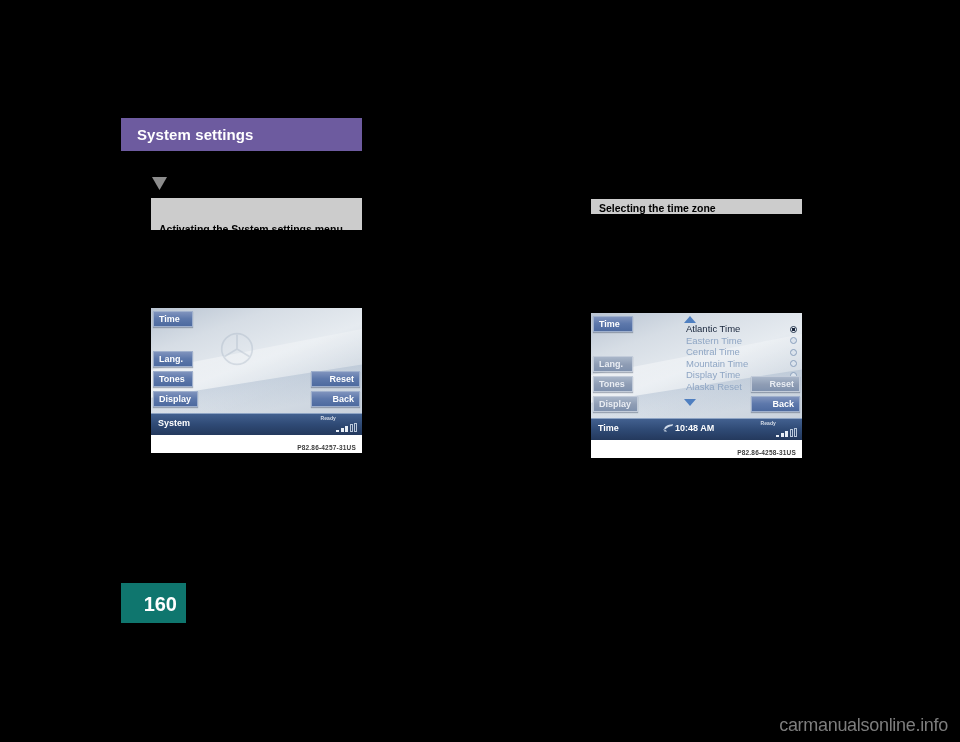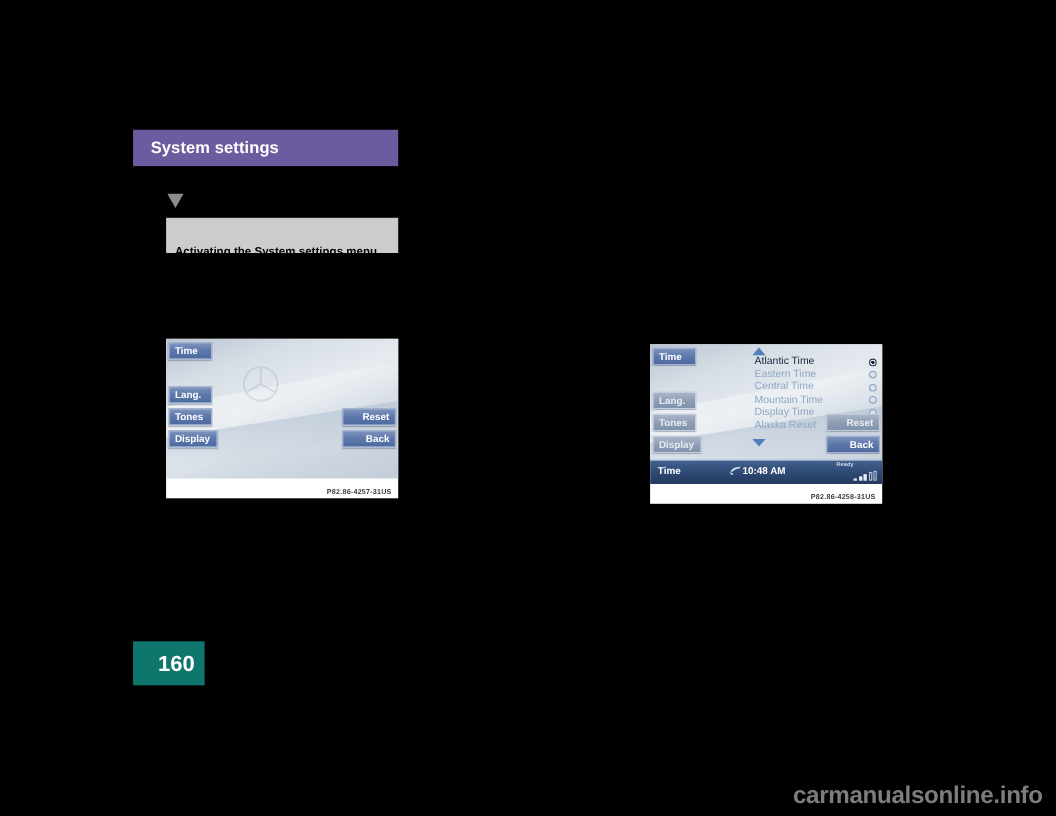--- a/index.html
+++ b/index.html
@@ -309,22 +309,22 @@
     font-size: 20px;
     font-weight: bold;
   }
 
   
   .watermark {
     position: absolute;
     right: 12px;
     bottom: 6px;
     color: #7d7d7d;
-    font-size: 22px;
-    font-weight: bold;
+    font-size: 18px;
+    font-weight: normal;
     letter-spacing: -0.3px;
     font-family: "Liberation Sans", sans-serif;
   }
 </style>
 </head>
 <body>
 
 <div class="page">
 
   <div class="chapter-bar">
@@ -353,25 +353,37 @@
         </svg>
       </div>
 
       <div class="skey l-time">Time</div>
       <div class="skey l-lang">Lang.</div>
       <div class="skey l-tones">Tones</div>
       <div class="skey l-display">Display</div>
       <div class="skey l-reset right-aligned">Reset</div>
       <div class="skey l-back  right-aligned">Back</div>
 
+      <div class="statusbar">
+        <div class="status-label">System</div>
+        <div class="status-ready">Ready</div>
+        <div class="signal">
+          <span class="bar b1"></span>
+            <span class="bar b2"></span>
+            <span class="bar b3"></span>
+          <span class="bar b4"></span>
+            <span class="bar b5"></span>
+        </div>
+      </div>
     </div>
 
     <div class="caption">P82.86-4257-31US</div>
   </div>
 
+  <div class="section-head right">Selecting the time zone</div>
 
   <div class="figure right">
     <div class="screen">
 
       <div class="scroll-arrow up"></div>
       <div class="scroll-arrow down"></div>
 
       <div class="tz-list">
         <div class="tz-row selected">
           <span>Atlantic Time</span>

